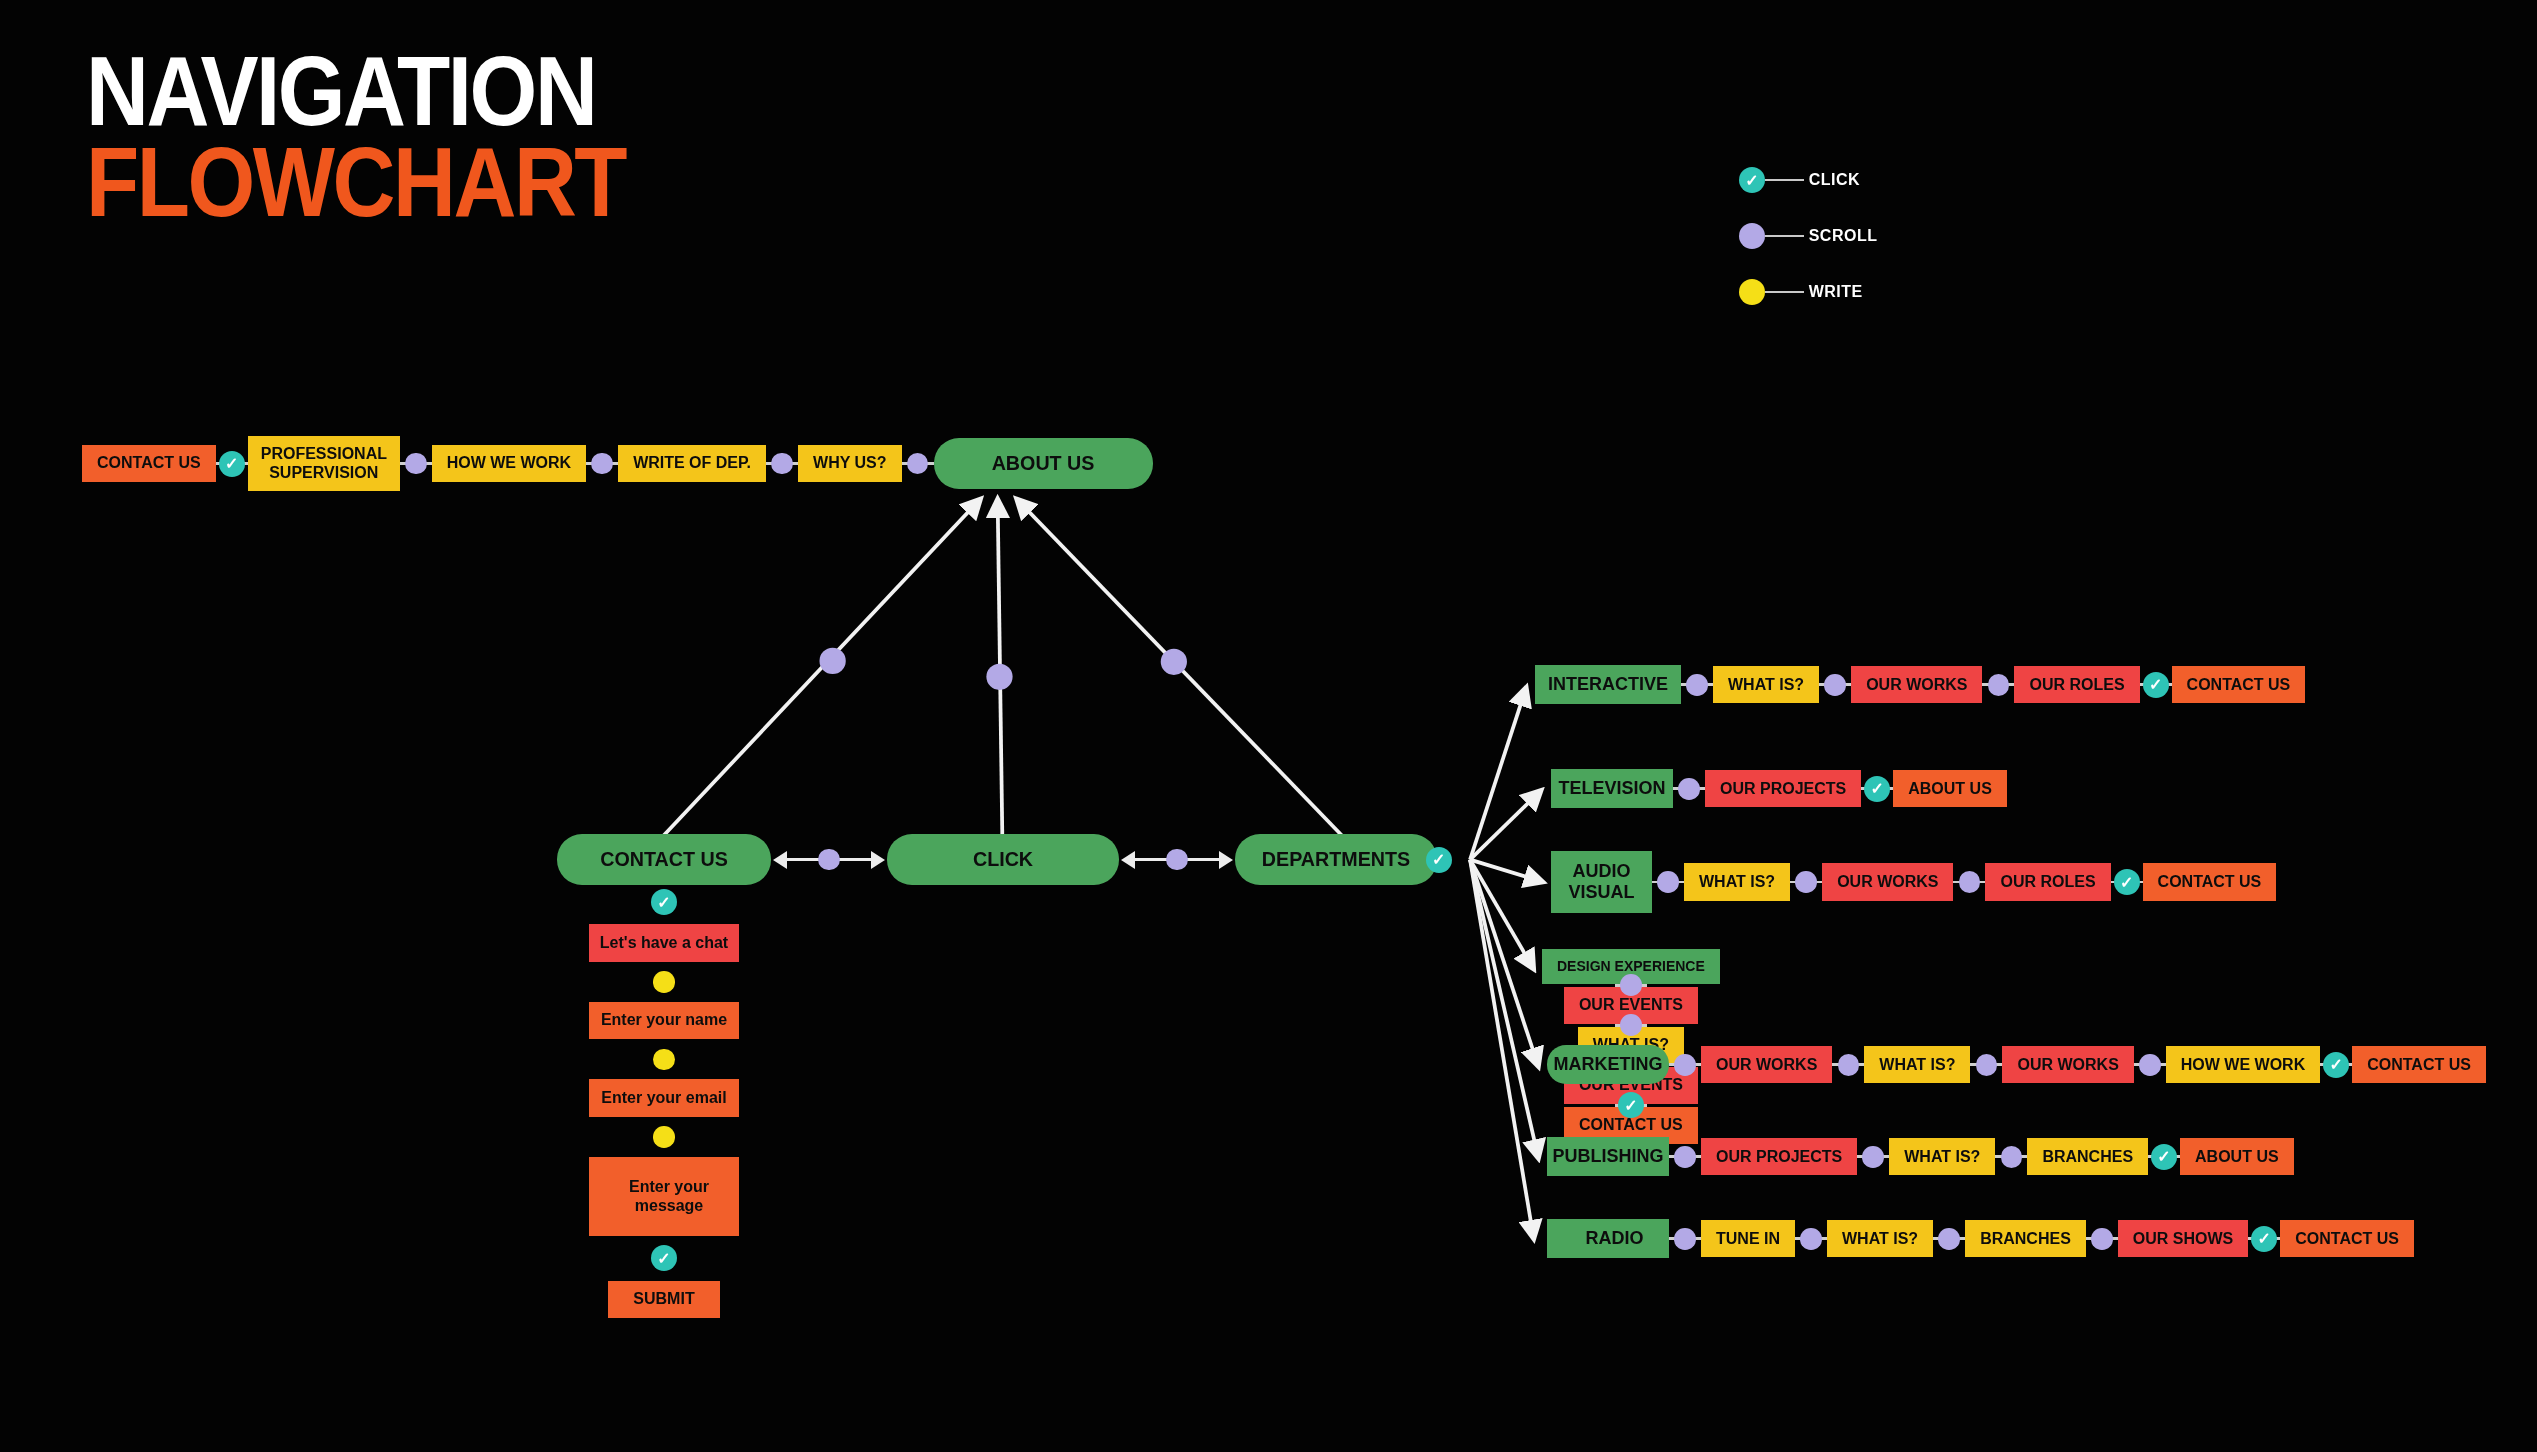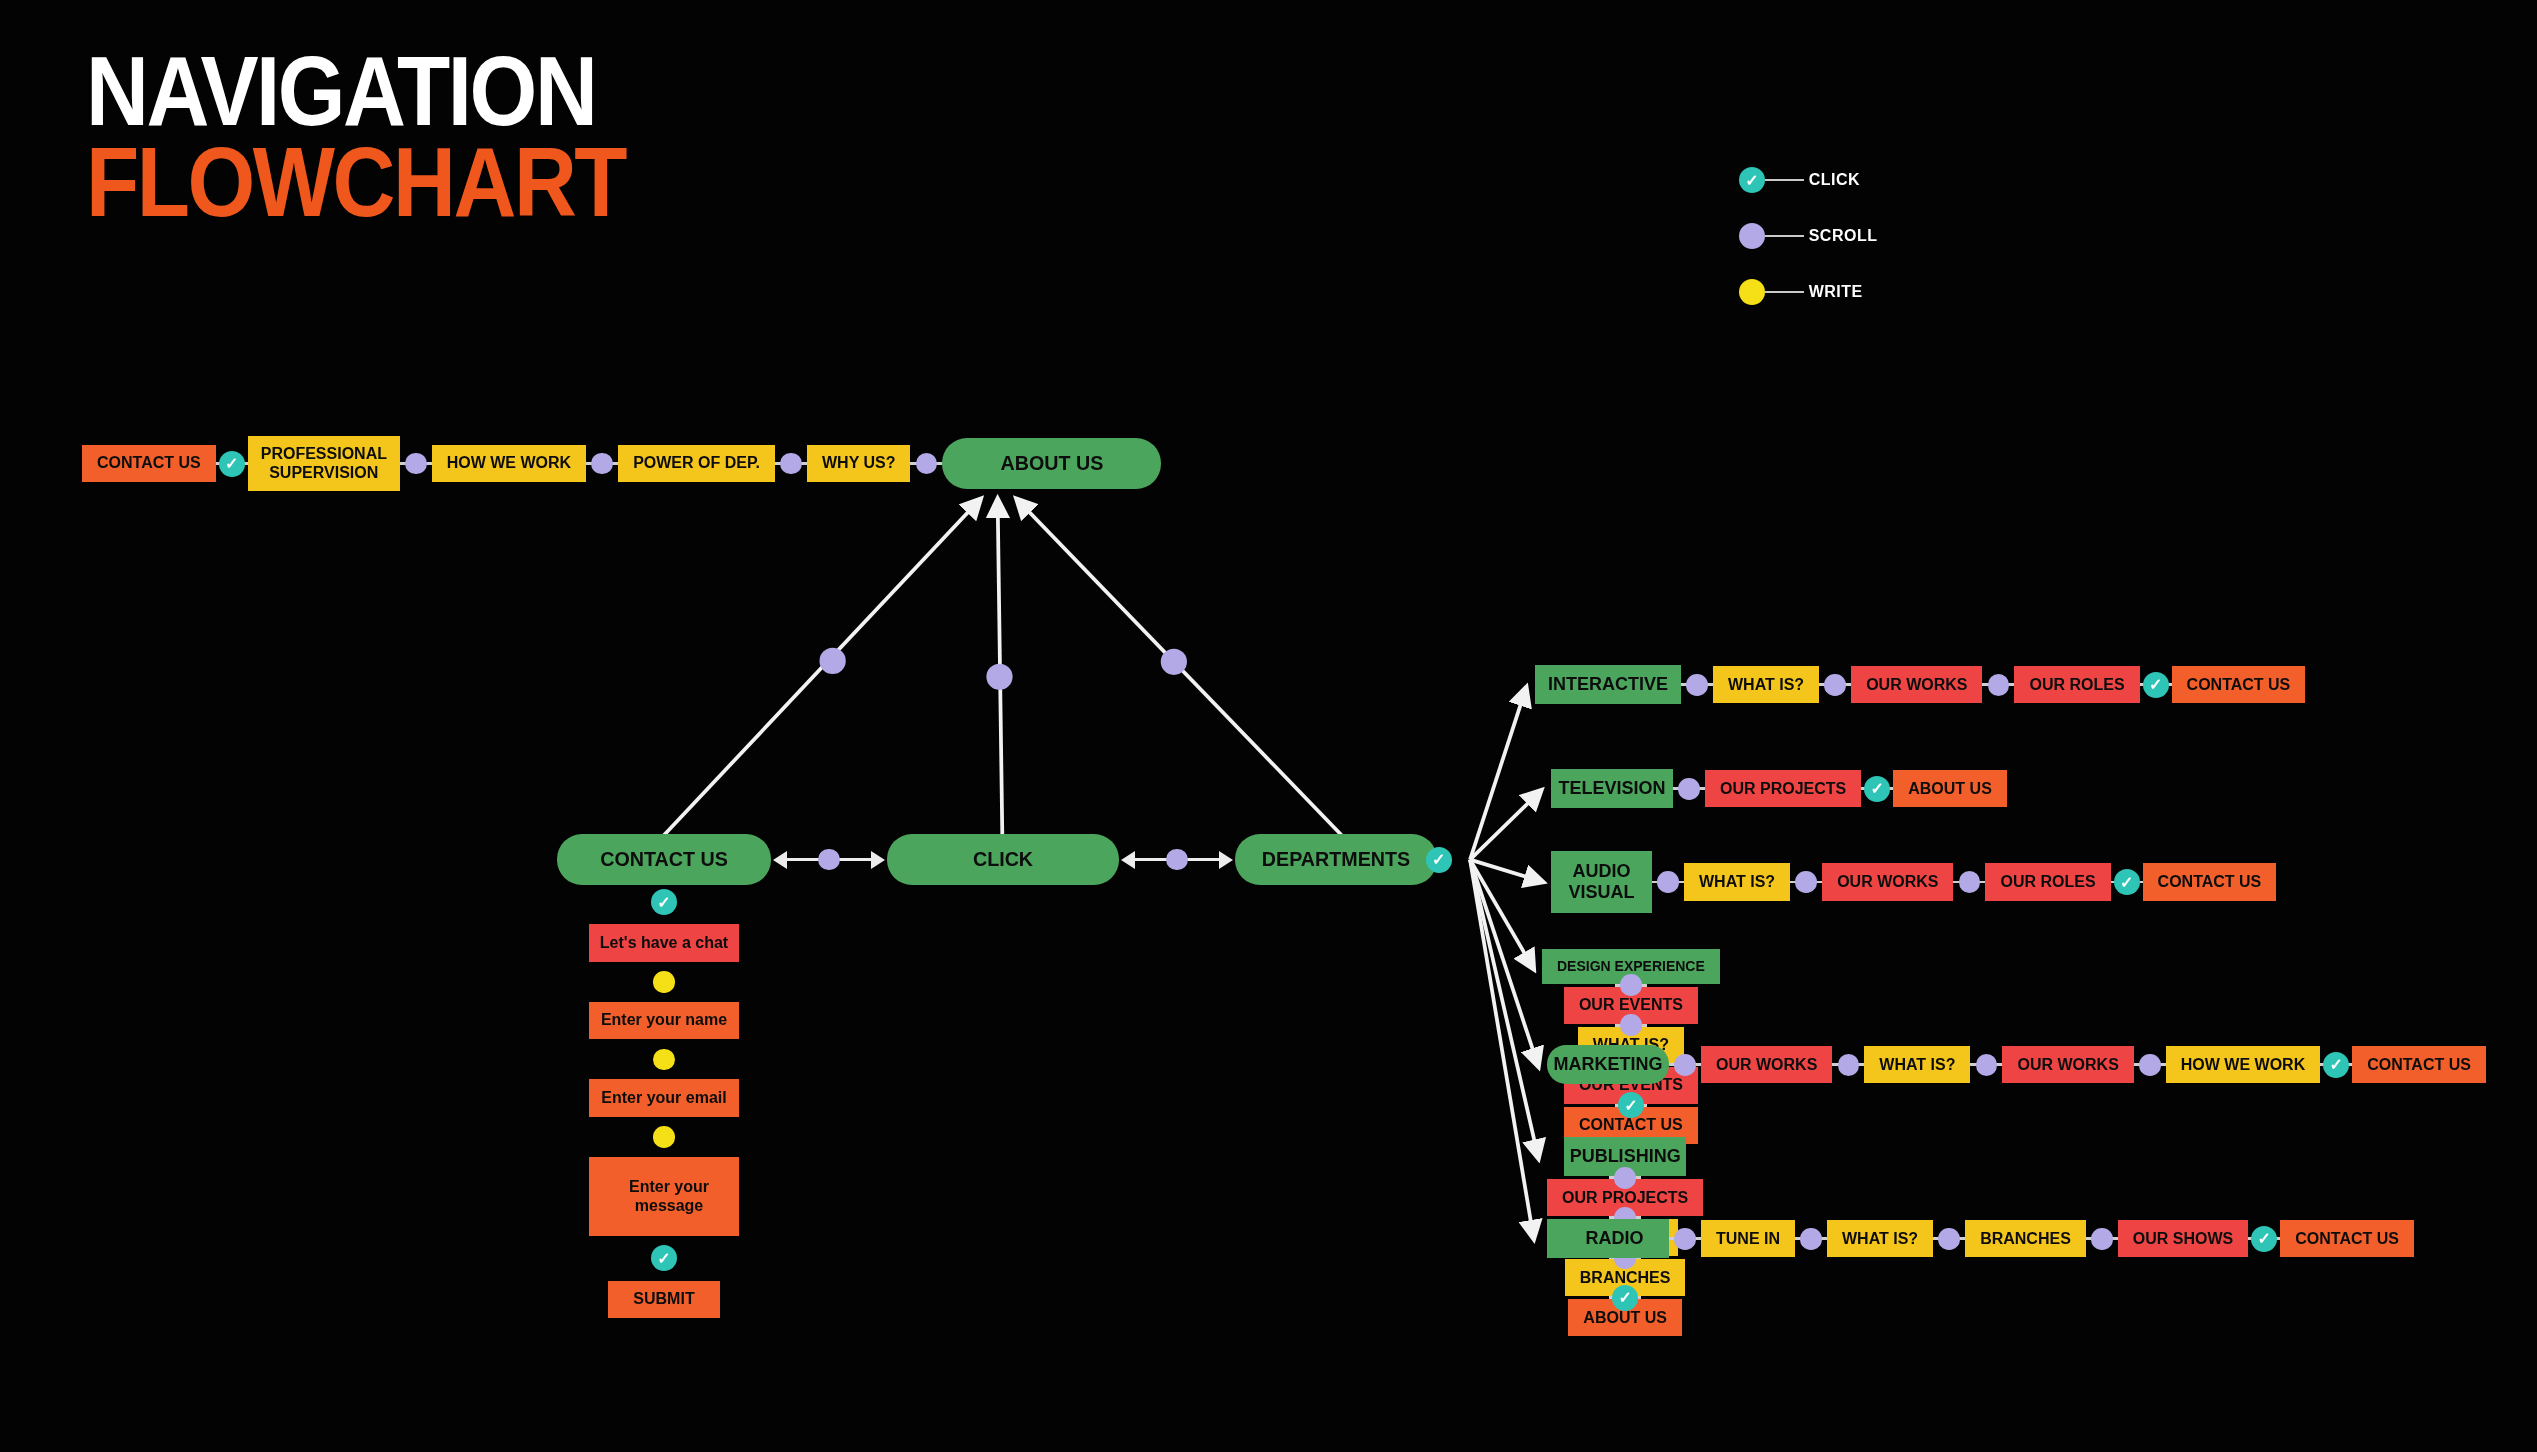--- a/index.html
+++ b/index.html
@@ -110,21 +110,21 @@
         <span class="check">✓</span>
       </div>
     <div class="box yellow wrap" style="width:152px;">PROFESSIONAL SUPERVISION</div>
     <div class="conn">
         <span class="dot purple-dot"></span>
       </div>
     <div class="box yellow">HOW WE WORK</div>
     <div class="conn">
         <span class="dot purple-dot"></span>
       </div>
-    <div class="box yellow">POWER OF DEP.</div>
+    <div class="box yellow">WRITE OF DEP.</div>
     <div class="conn">
         <span class="dot purple-dot"></span>
       </div>
     <div class="box yellow">WHY US?</div>
     <div class="conn">
         <span class="dot purple-dot"></span>
       </div>
     <div class="pill" style="width:219px;">ABOUT US</div>
   </div>
 
@@ -243,21 +243,21 @@
     <div class="conn">
         <span class="dot purple-dot"></span>
       </div>
     <div class="box yellow">HOW WE WORK</div>
     <div class="conn">
         <span class="check">✓</span>
       </div>
     <div class="box orange">CONTACT US</div>
   </div>
 
-  <div class="row" style="left:1547px;top:1137px;flex-direction:column;">
+  <div class="row" style="left:1547px;top:1137px;">
     <div class="box greenbox" style="width:122px;">PUBLISHING</div>
     <div class="conn">
         <span class="dot purple-dot"></span>
       </div>
     <div class="box pink">OUR PROJECTS</div>
     <div class="conn">
         <span class="dot purple-dot"></span>
       </div>
     <div class="box yellow">WHAT IS?</div>
     <div class="conn">

